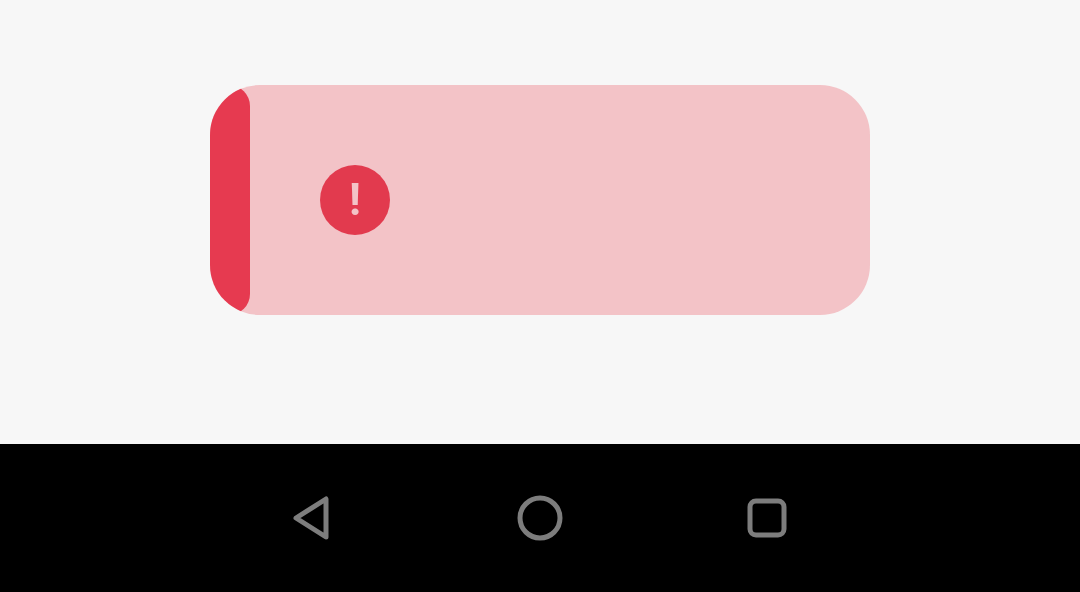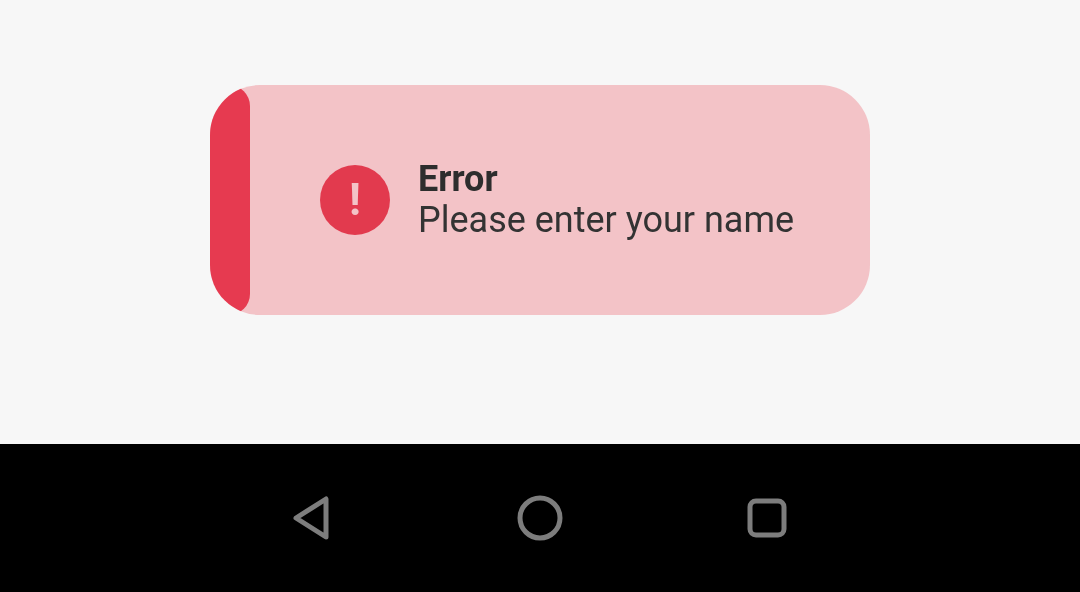--- a/index.html
+++ b/index.html
@@ -94,24 +94,20 @@
   </style>
 </head>
 <body>
 
 <div class="alert">
   <div class="alert-accent"></div>
   <div class="alert-body">
     <div class="alert-icon">
       <span>!</span>
     </div>
-    <div class="alert-text">
-      <div class="alert-title">Error</div>
-      <div class="alert-message">Please enter your name</div>
-    </div>
   </div>
 </div>
 
 <div class="navbar">
   <div class="nav-btn">
     <svg width="46" height="46" viewBox="0 0 46 46">
       <path d="M 36 4 L 36 42 L 6 23 Z" fill="none" stroke="#7d7d7d" stroke-width="5" stroke-linejoin="round" stroke-linecap="round"></path>
     </svg>
   </div>
   <div class="nav-btn">

